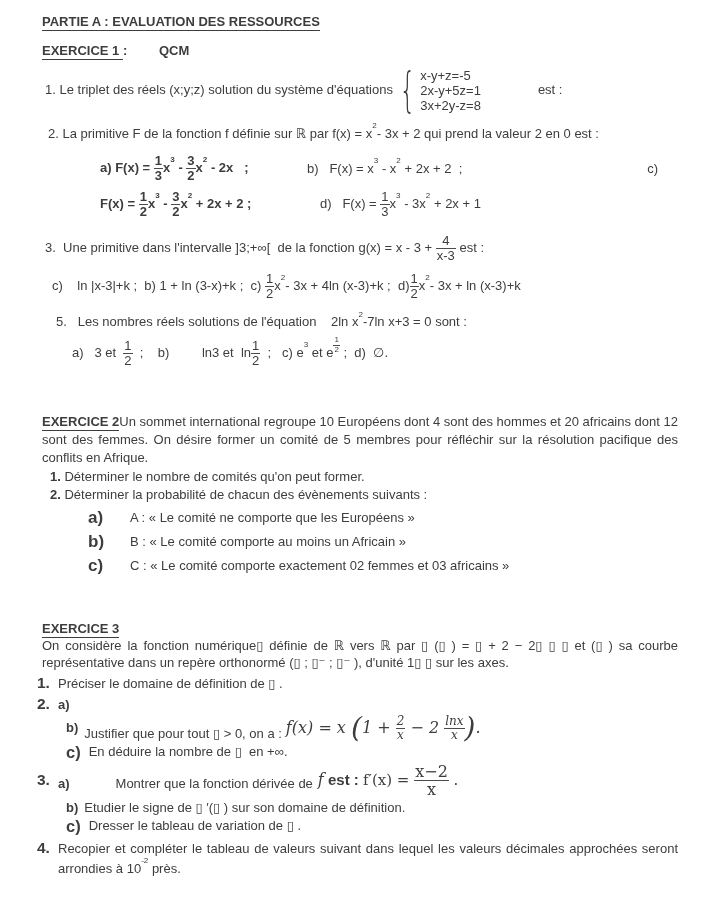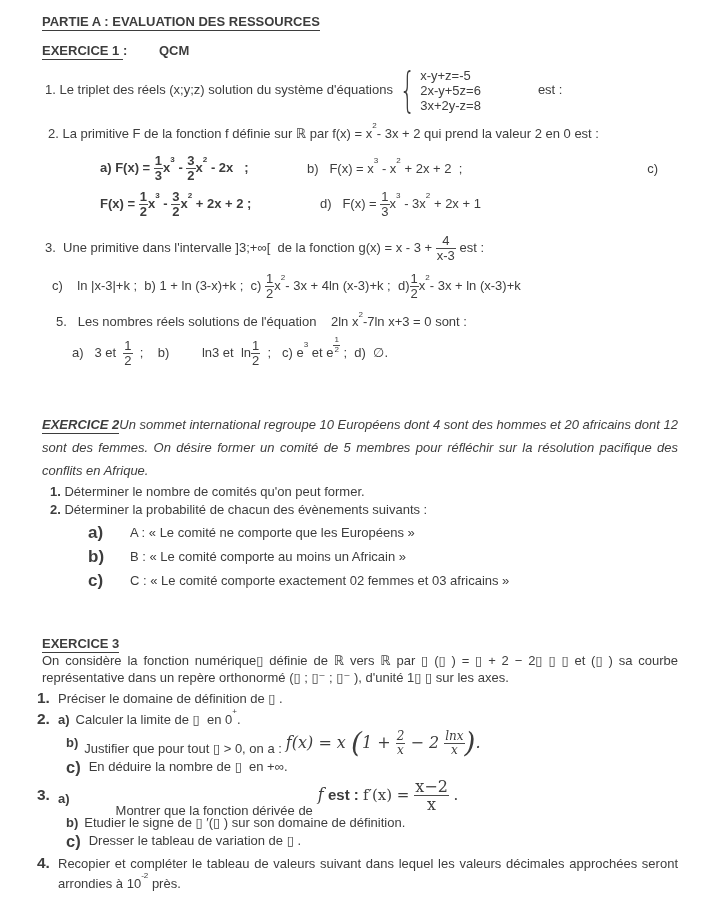--- a/index.html
+++ b/index.html
@@ -58,21 +58,21 @@
   <div style="margin-top:13px;">
     <span class="hd ulb">EXERCICE 1 </span><span class="hd">:</span>
     <span class="hd" style="margin-left:28px;">QCM</span>
   </div>
 
   <div class="q1row">
     <span>1. Le triplet des réels (x;y;z) solution du système d'équations</span>
     <span class="brace">{</span>
     <span class="sys">
       <span style="display:block;">x-y+z=-5</span>
-      <span style="display:block;">2x-y+5z=6</span>
+      <span style="display:block;">2x-y+5z=1</span>
       <span style="display:block;">3x+2y-z=8</span>
     </span>
     <span class="est">est :</span>
   </div>
 
 
   <div class="mline" style="margin:13px 0 0 6px;">2. La primitive F de la fonction f définie sur ℝ par f(x) = x<sup>2</sup>- 3x + 2 qui prend la valeur 2 en 0 est :</div>
 
   <div class="optrow">
     <span class="colA mline">a) F(x) = <span class="fr"><span class="fn">1</span><span class="fd">3</span></span>x<sup>3</sup> - <span class="fr"><span class="fn">3</span><span class="fd">2</span></span>x<sup>2</sup> - 2x   ;</span>
@@ -83,21 +83,21 @@
     <span class="colA mline">F(x) = <span class="fr"><span class="fn">1</span><span class="fd">2</span></span>x<sup>3</sup> - <span class="fr"><span class="fn">3</span><span class="fd">2</span></span>x<sup>2</sup> + 2x + 2 ;</span>
     <span class="colB mline">d)   F(x) = <span class="fr"><span class="fn">1</span><span class="fd">3</span></span>x<sup>3</sup> - 3x<sup>2</sup> + 2x + 1</span>
   </div>
 
   <div class="mline" style="margin:15px 0 0 3px;">3.  Une primitive dans l'intervalle ]3;+∞[  de la fonction g(x) = x - 3 + <span class="fr"><span class="fn">4</span><span class="fd">x-3</span></span> est :</div>
   <div class="mline" style="margin:9px 0 0 10px;">c)    ln |x-3|+k ;  b) 1 + ln (3-x)+k ;  c) <span class="fr"><span class="fn">1</span><span class="fd">2</span></span>x<sup>2</sup>- 3x + 4ln (x-3)+k ;  d)<span class="fr"><span class="fn">1</span><span class="fd">2</span></span>x<sup>2</sup>- 3x + ln (x-3)+k</div>
 
   <div class="mline" style="margin:13px 0 0 14px;">5.   Les nombres réels solutions de l'équation    2ln x<sup>2</sup>-7ln x+3 = 0 sont :</div>
   <div class="mline" style="margin:9px 0 0 30px;">a)   3 et  <span class="fr"><span class="fn">1</span><span class="fd">2</span></span>  ;    b)         ln3 et  ln<span class="fr"><span class="fn">1</span><span class="fd">2</span></span>  ;   c) e<sup>3</sup> et e<sup><span class="fr"><span class="fn">1</span><span class="fd">2</span></span></sup> ;  d)  ∅.</div>
 
-  <p class="just" style="margin-top:45px;line-height:23px;font-style:italic;">
+  <p class="just" style="margin-top:45px;line-height:18px;">
     <span class="hd ulb">EXERCICE 2</span><span>Un sommet international regroupe 10 Européens dont 4 sont des hommes et 20 africains dont 12 sont des femmes. On désire former un comité de 5 membres pour réfléchir sur la résolution pacifique des conflits en Afrique.</span>
   </p>
   <div class="x2item">
     <span class="hd">1.</span>
     <span>Déterminer le nombre de comités qu'on peut former.</span>
   </div>
   <div class="x2item">
     <span class="hd">2.</span>
     <span>Déterminer la probabilité de chacun des évènements suivants :</span>
   </div>
@@ -120,38 +120,37 @@
   <p class="just" style="line-height:16.2px;margin-top:1px;">On considère la fonction numérique▯  définie de ℝ vers ℝ par ▯ (▯ ) = ▯  + 2 − 2▯ ▯ ▯   et (▯ ) sa courbe représentative dans un repère orthonormé (▯  ; ▯⁻  ; ▯⁻ ), d'unité 1▯ ▯   sur les axes.</p>
 
   <div class="x3row">
     <span class="n3">1.</span>
     <span>Préciser le domaine de définition de ▯ .</span>
   </div>
 
   <div class="x3row">
     <span class="n3">2.</span>
     <span class="lt">a)</span>
-    <span class="mline">Calculer la limite de ▯  en 0<sup>+</sup>.</span>
   </div>
 
   <div class="x3sub">
     <span class="lt">b)</span>
     <span style="position:relative;top:6px;">Justifier que pour tout ▯  &gt; 0, on a :</span>
     <span class="fmla" style="margin-left:4px;">f(x) = x <span class="bp">(</span>1 + <span class="fr"><span class="fn">2</span><span class="fd">x</span></span> − 2 <span class="fr"><span class="fn">lnx</span><span class="fd">x</span></span><span class="bp">)</span>.</span>
   </div>
 
   <div class="x3sub">
     <span class="ltb">c)</span>
     <span class="mline">En déduire la nombre de ▯  en +∞.</span>
   </div>
 
   <div class="x3row" style="align-items:center;margin-top:3px;">
     <span class="n3">3.</span>
     <span class="lt" style="position:relative;top:4px;">a)</span>
-    <span style="position:relative;top:16px;padding-left:40px;">Montrer que la fonction dérivée de</span>
+    <span style="position:relative;top:4px;padding-left:40px;">Montrer que la fonction dérivée de</span>
     <span class="fser" style="margin-left:5px;">f</span>
     <span class="estb mline"> est : </span>
     <span class="fmla2">f′(x) = <span class="fr"><span class="fn">x−2</span><span class="fd">x</span></span> .</span>
   </div>
 
   <div class="x3sub">
     <span class="lt">b)</span>
     <span>Etudier le signe de ▯ ′(▯ ) sur son domaine de définition.</span>
   </div>
 

